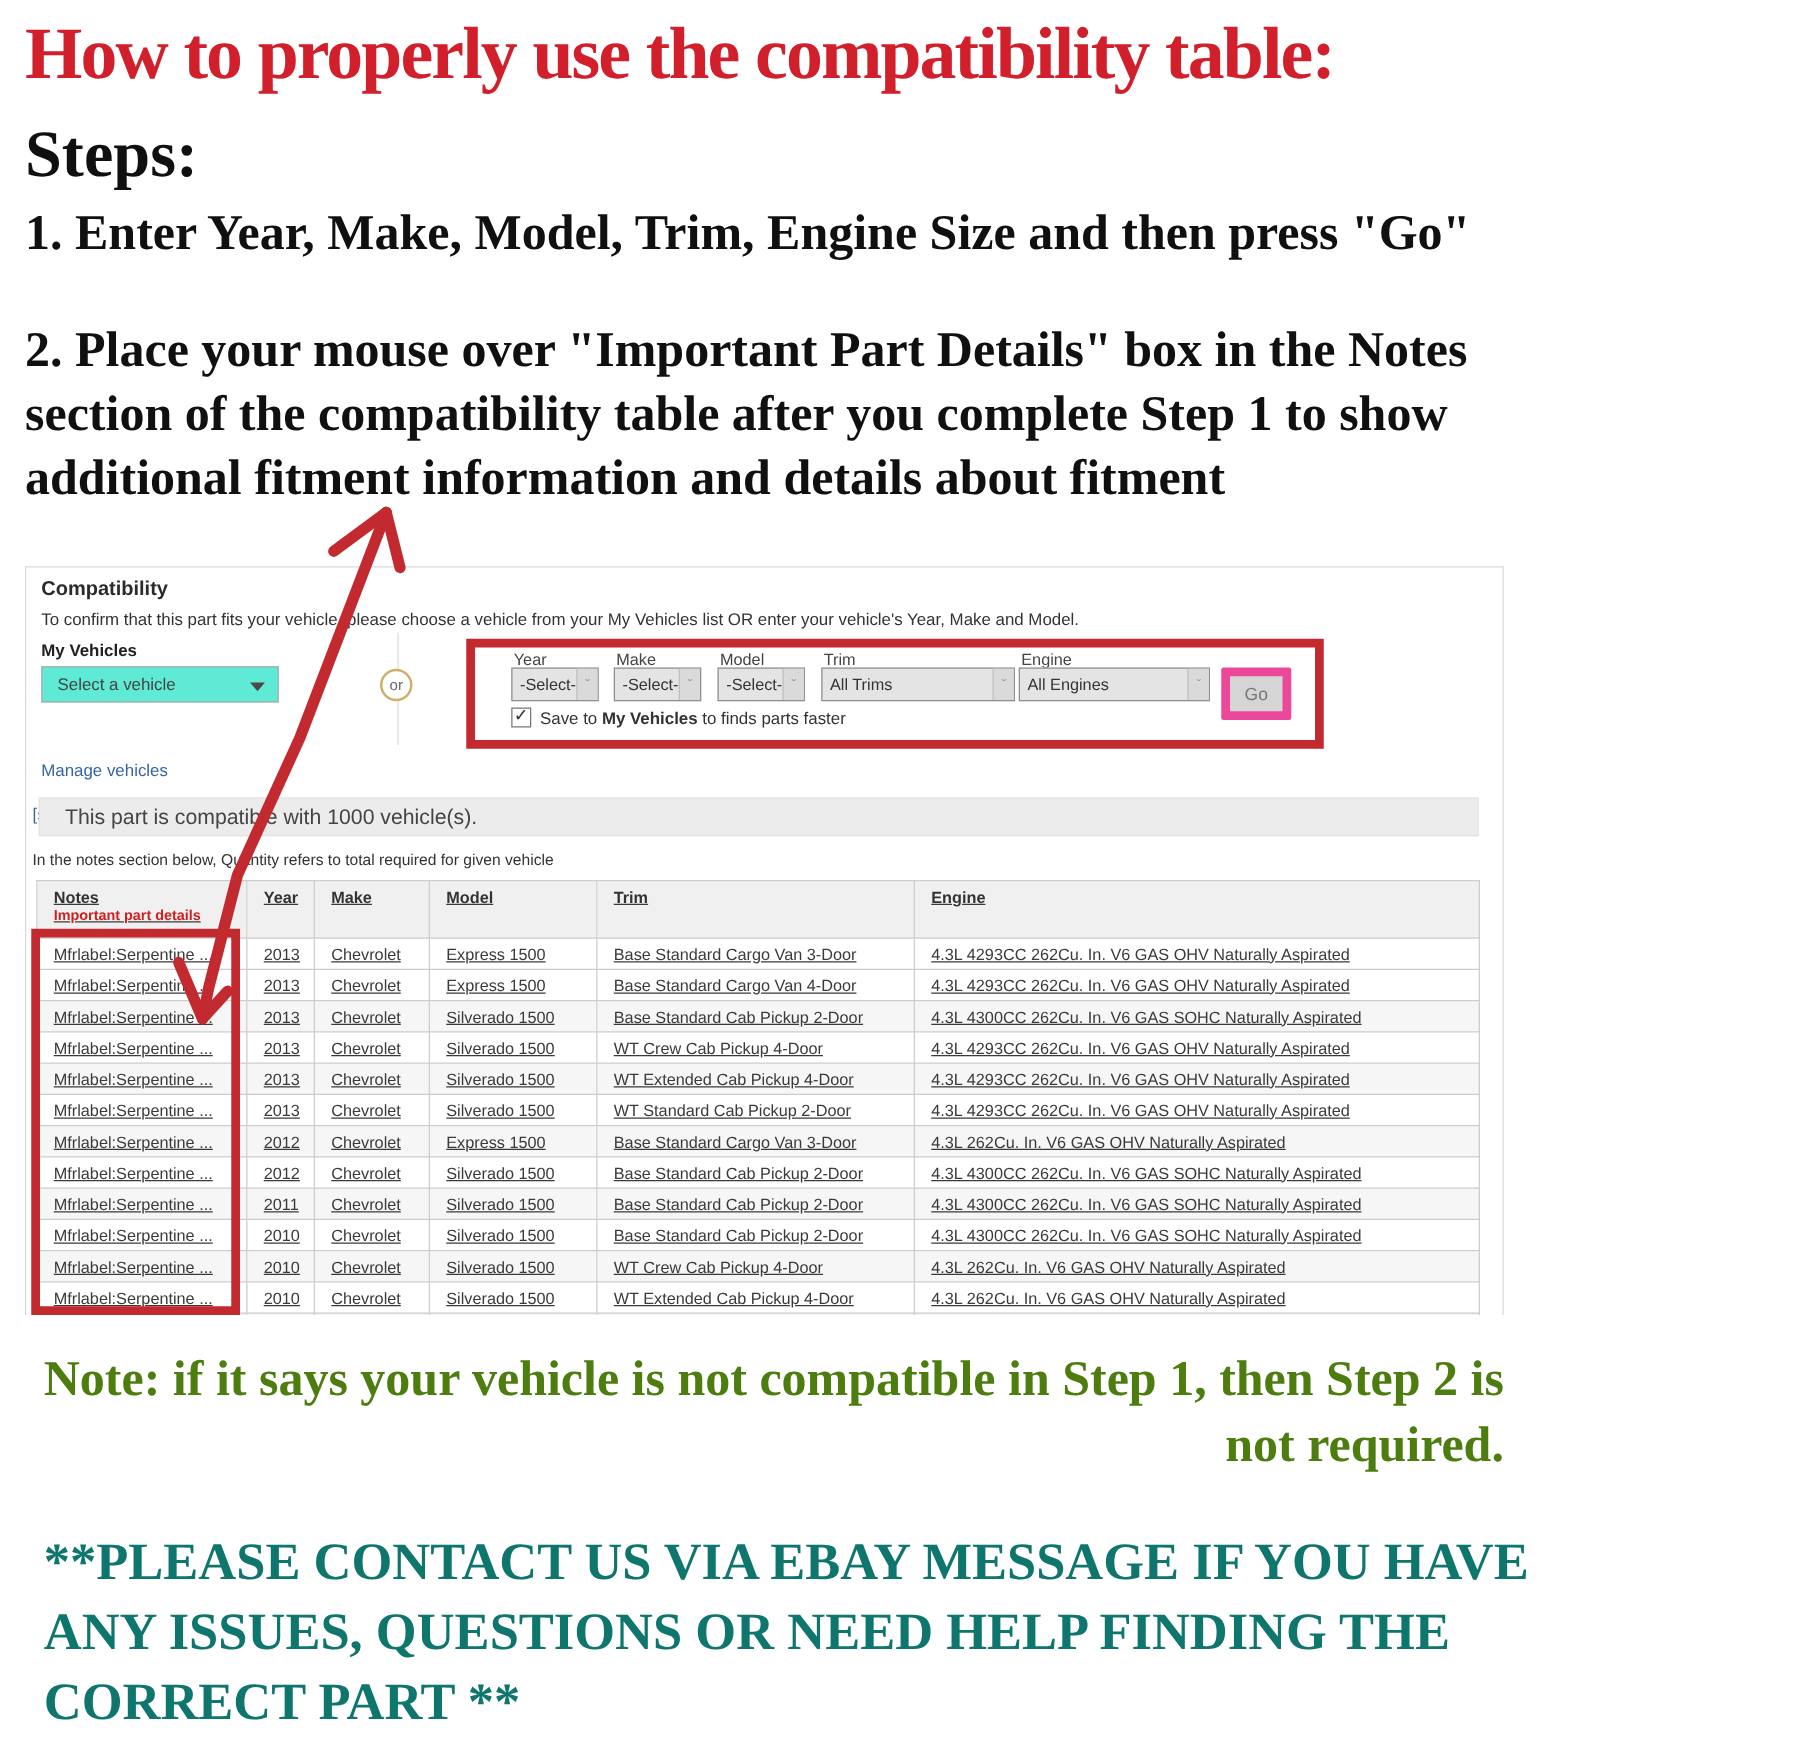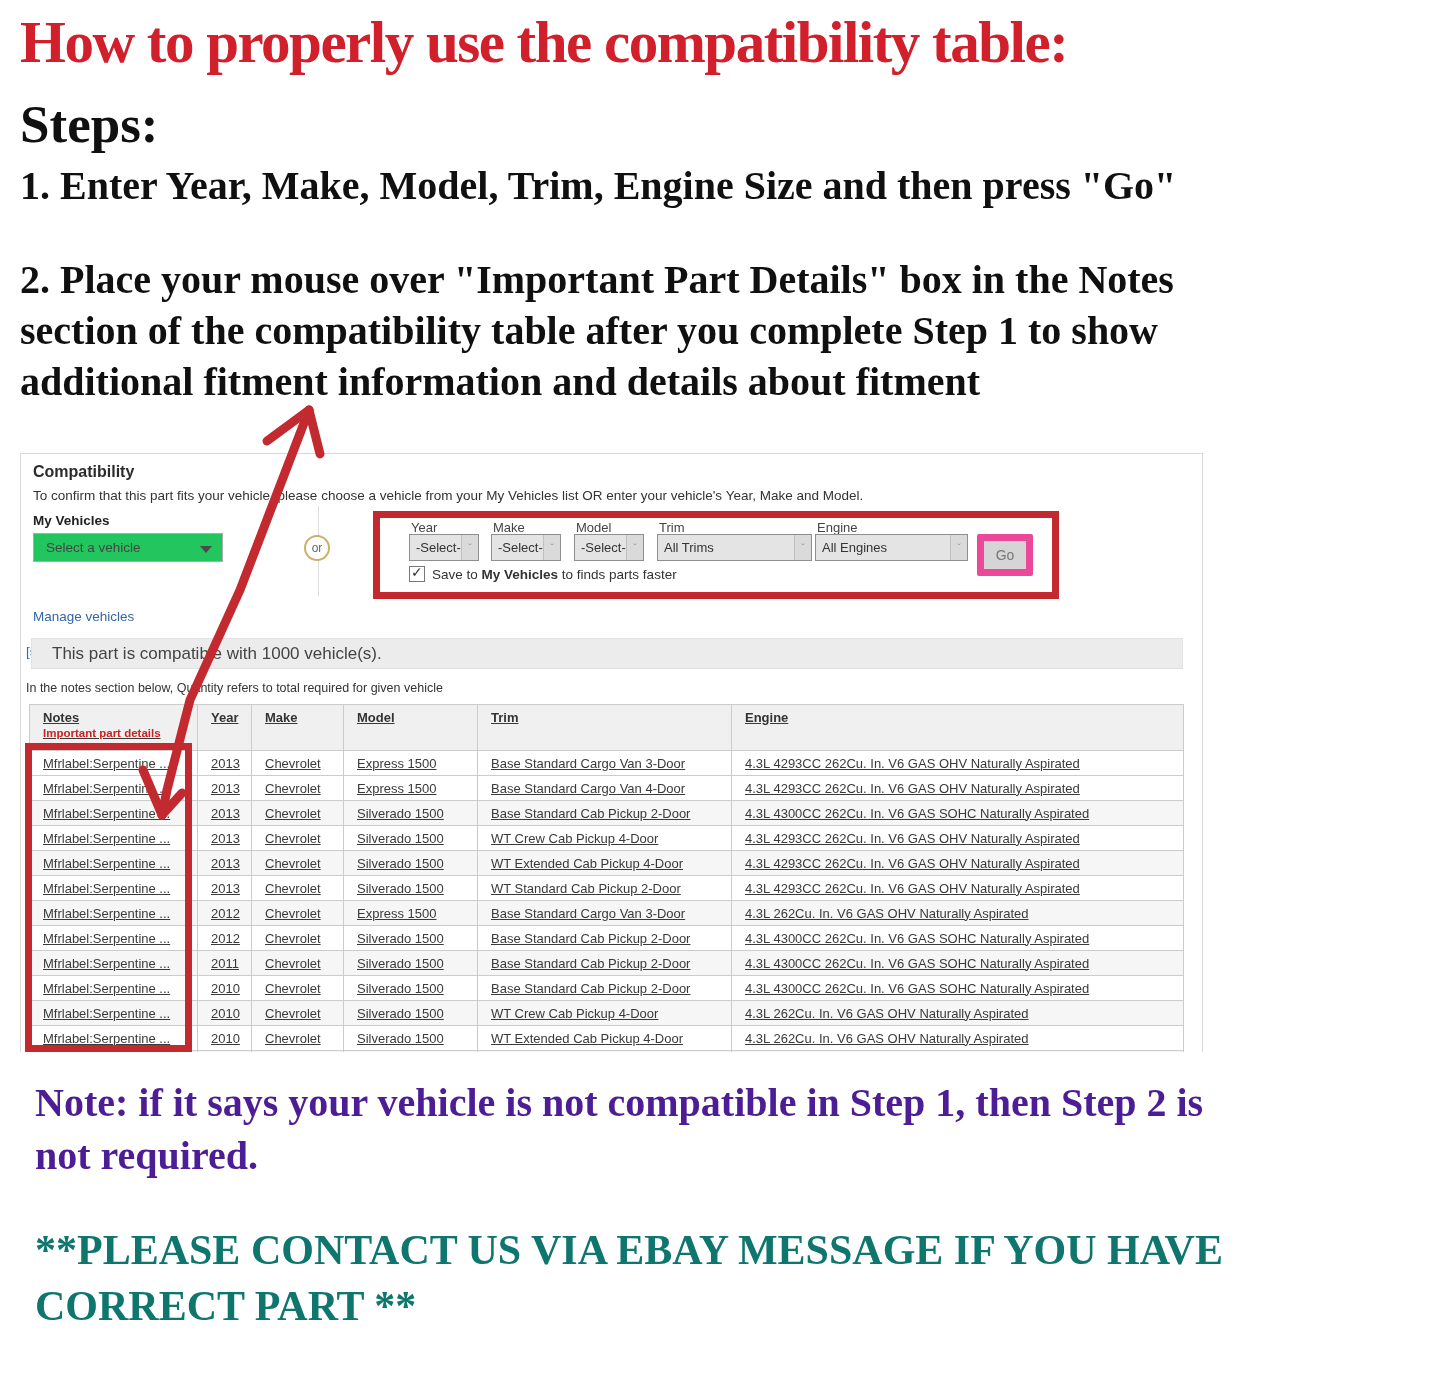--- a/index.html
+++ b/index.html
@@ -6,34 +6,34 @@
   body{
     width:1445px;height:1393px;position:relative;background:#ffffff;
     font-family:"Liberation Sans","DejaVu Sans",sans-serif;overflow:hidden;
   }
   .serif{font-family:"Liberation Serif","DejaVu Serif",serif;font-weight:700;}
   
   .main-title{position:absolute;left:20px;top:8px;font-size:59px;letter-spacing:-1.5px;color:#d1202b;white-space:nowrap;}
   .steps-heading{position:absolute;left:20px;top:94px;font-size:53px;color:#101010;}
   .step1{position:absolute;left:20px;top:162px;font-size:40px;color:#101010;white-space:nowrap;}
   .step2{position:absolute;left:20px;top:254px;font-size:40px;line-height:51px;color:#101010;white-space:nowrap;}
-  .note-text{position:absolute;left:35px;top:1076px;font-size:40px;line-height:53px;color:#4c1d95;white-space:nowrap;}
+  .note-text{position:absolute;left:35px;top:1076px;font-size:40px;line-height:53px;color:#4d7c0f;white-space:nowrap;text-align:right;}
   .contact-text{position:absolute;left:35px;top:1222px;font-size:42px;line-height:56px;color:#0f766e;white-space:nowrap;}
   
   .panel{
     position:absolute;left:20px;top:453px;width:1183px;height:599px;background:#fff;
     border:1px solid #d9d9d9;border-bottom:none;box-sizing:border-box;overflow:hidden;
     filter:blur(0.35px);color:#333;
   }
   .w-title{position:absolute;left:12px;top:9px;font-size:16px;font-weight:bold;color:#2b2b2b;}
   .w-subtitle{position:absolute;left:12px;top:34px;font-size:13.5px;color:#333;}
   .mv-label{position:absolute;left:12px;top:59px;font-size:13.5px;font-weight:bold;color:#222;}
   .mv-select{
     position:absolute;left:12px;top:79px;width:190px;height:29px;box-sizing:border-box;
-    background:#22c55e;border:1px solid #ababab;display:flex;align-items:center;
+    background:#5eead4;border:1px solid #ababab;display:flex;align-items:center;
     font-size:13.5px;color:#444;padding-left:12px;
   }
   .mv-caret{position:absolute;right:10px;top:12px;width:0;height:0;border-left:6px solid transparent;border-right:6px solid transparent;border-top:7px solid #4a4a4a;}
   .w-link{position:absolute;font-size:13.5px;color:#3465a4;cursor:pointer;margin-top:37px;}
   .manage{left:12px;top:118px;}
   .showall{left:5px;top:153px;}
   .divider{position:absolute;left:297px;top:52px;width:1px;height:90px;background:#dcdcdc;}
   .or-circle{
     position:absolute;left:283px;top:81px;width:26px;height:26px;border-radius:50%;
     border:2px solid #cdb06a;background:#fff;box-sizing:border-box;
@@ -285,14 +285,15 @@
     <line x1="162" y1="815" x2="182" y2="793"></line>
   </g>
 </svg>
 
 <div class="serif note-text">
   <div>Note: if it says your vehicle is not compatible in Step 1, then Step 2 is</div>
   <div>not required.</div>
 </div>
 <div class="serif contact-text">
   <div>**PLEASE CONTACT US VIA EBAY MESSAGE IF YOU HAVE</div>
+  <div>ANY ISSUES, QUESTIONS OR NEED HELP FINDING THE</div>
   <div>CORRECT PART **</div>
 </div>
 
 </body></html>

